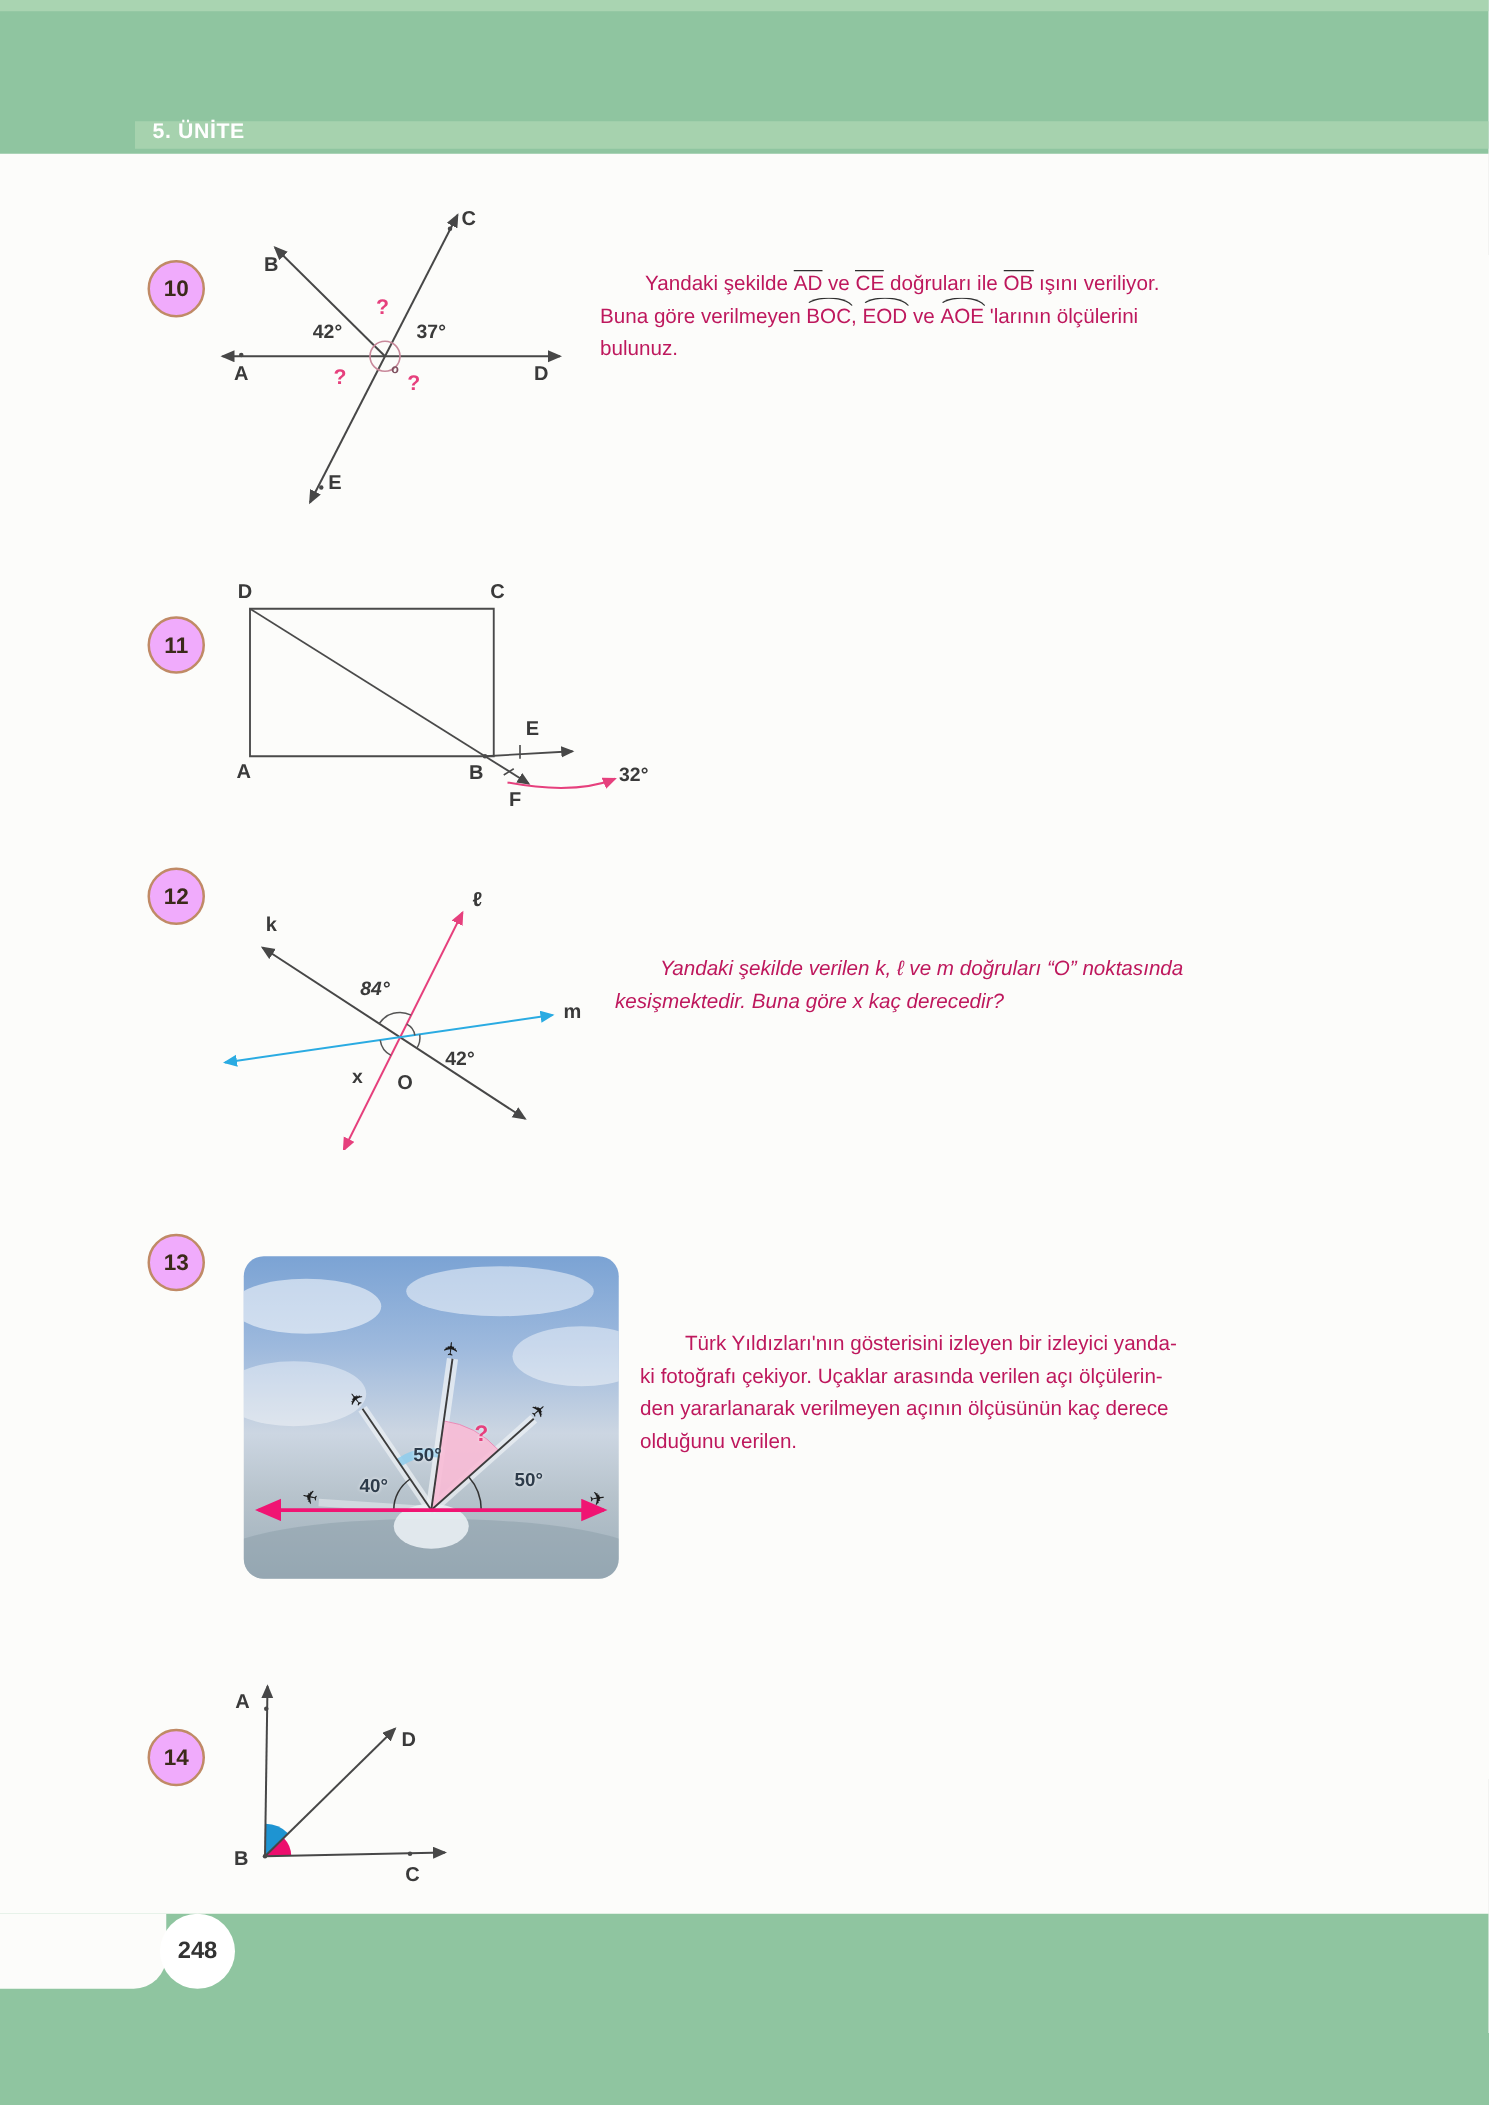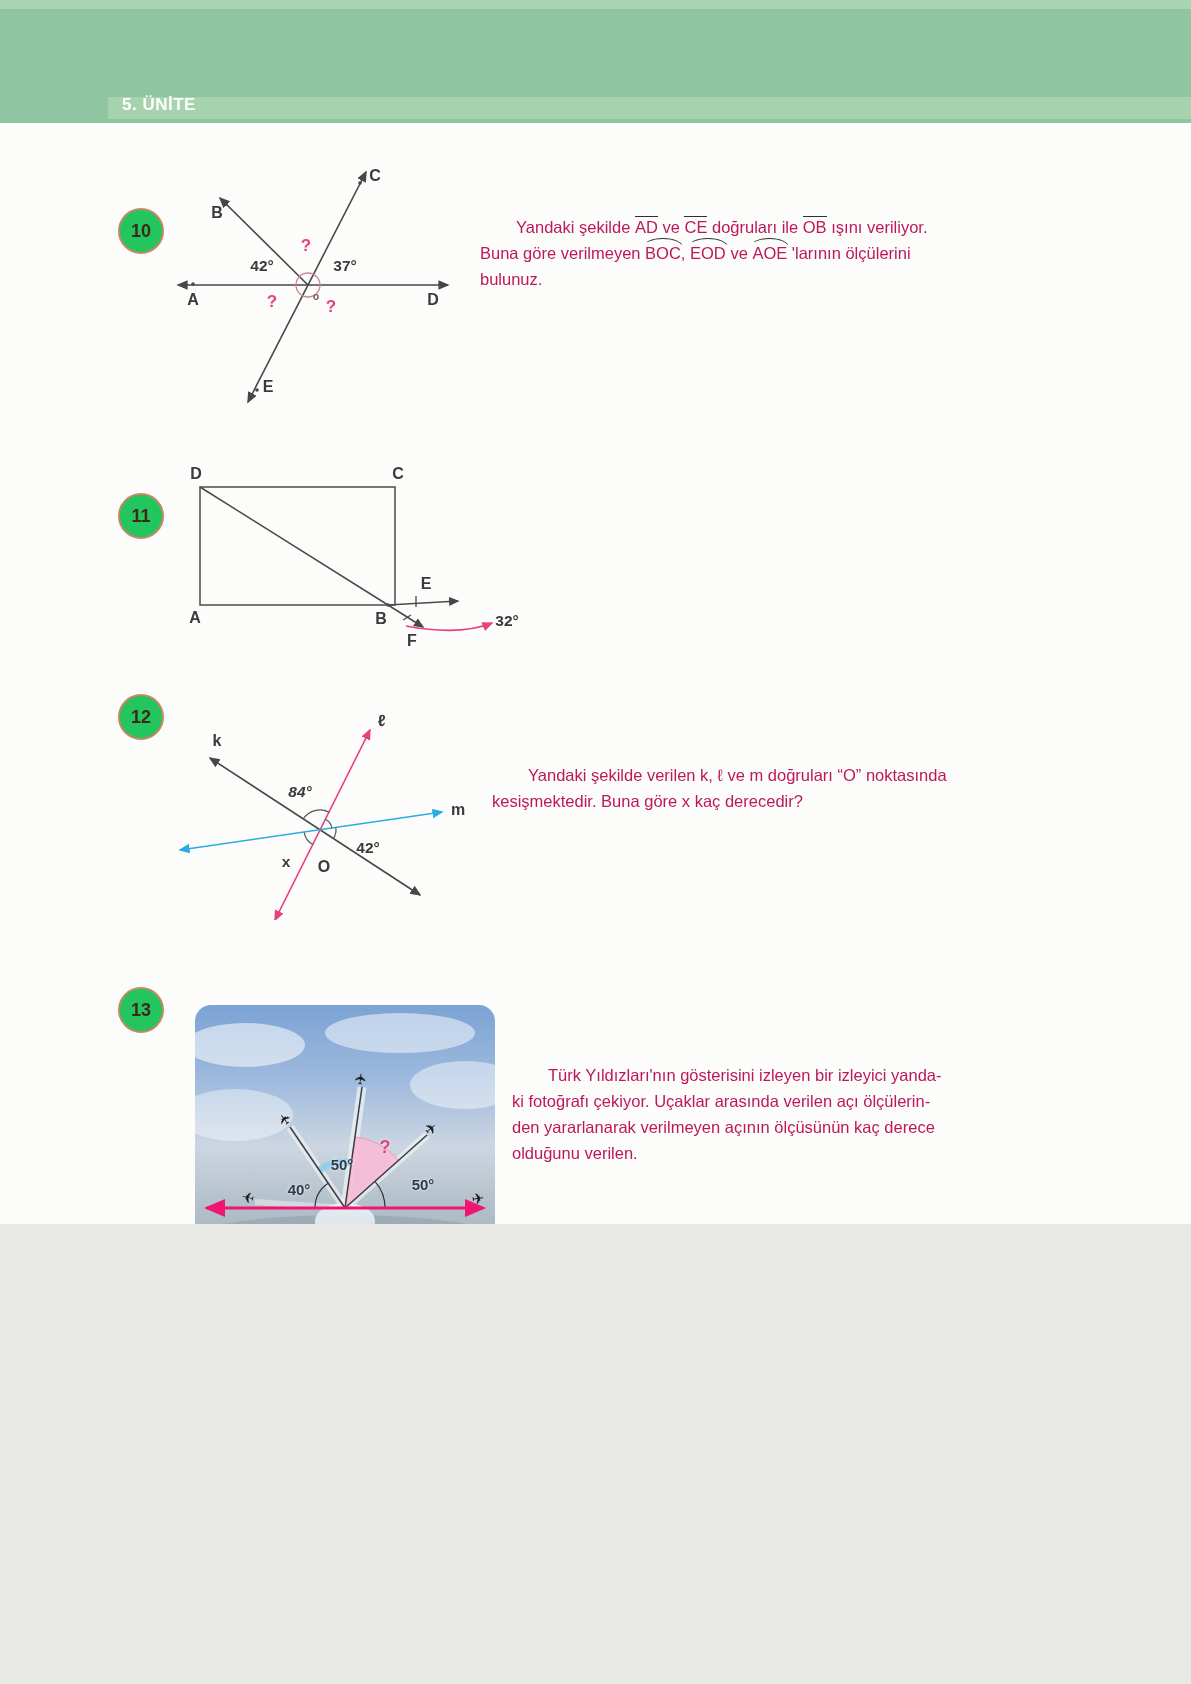--- a/index.html
+++ b/index.html
@@ -1,29 +1,29 @@
 <!DOCTYPE html>
 <html><head>
 <meta charset="utf-8">
 <style>
   html,body{margin:0;padding:0;background:#e8e8e4;}
   .page{
-    position:relative;width:1191px;height:1224px;margin:0 auto;
+    position:relative;width:1191px;height:1684px;margin:0 auto;
     background:#fcfcfa;overflow:hidden;
     font-family:"Liberation Sans","DejaVu Sans",sans-serif;color:#2f2f2f;
   }
   
   .header-band{position:absolute;left:0;top:0;width:1191px;height:123px;background:#8fc5a0;}
   .header-topline{position:absolute;left:0;top:0;width:1191px;height:9px;background:#a9d4b1;}
   .header-strip{position:absolute;left:108px;top:97px;width:1083px;height:22px;background:#a6d2ae;}
   .unit-label{position:absolute;left:122px;top:95px;font-size:17px;font-weight:700;color:#ffffff;letter-spacing:.5px;}
   
   .badge{
     position:absolute;width:46px;height:46px;border-radius:50%;
-    background:#22c55e;border:2px solid #c08a66;box-sizing:border-box;
+    background:#f0abfc;border:2px solid #c08a66;box-sizing:border-box;
     display:flex;align-items:center;justify-content:center;
     font-size:18px;font-weight:700;color:#3b2a1a;
   }
   
   .qtext{
     position:absolute;font-size:16.5px;line-height:1.58;color:#be185d;
     text-indent:36px;text-align:left;
   }
   .m-ol{position:relative;}
   .m-ol::before{content:"";position:absolute;left:0;right:0;top:-2px;border-top:1.4px solid #2f2f2f;}
@@ -155,21 +155,21 @@
     <div class="labels">
         <span class="lbl" style="left: 47px; top: 51px;">k</span>
         <span class="lbl" style="left: 212px; top: 31px;">ℓ</span>
         <span class="lbl" style="left: 288px; top: 120px;">m</span>
         <span class="lbl deg" style="left: 130px; top: 102px; font-style: italic;">84°</span>
         <span class="lbl deg" style="left: 198px; top: 158px;">42°</span>
         <span class="lbl deg" style="left: 116px; top: 172px;">x</span>
         <span class="lbl" style="left: 154px; top: 177px;">O</span>
       </div>
   </div>
-  <div class="qtext" style="left:492px;top:762px;width:600px;"><span>Yandaki şekilde verilen k, ℓ ve m doğruları “O” noktasında</span><br><span>kesişmektedir. Buna göre x kaç derecedir?</span></div>
+  <div class="qtext" style="left:492px;top:762px;width:600px;font-style:italic;"><span>Yandaki şekilde verilen k, ℓ ve m doğruları “O” noktasında</span><br><span>kesişmektedir. Buna göre x kaç derecedir?</span></div>
 
   <div class="badge" style="left:118px;top:987px;">13</div>
   <div class="fig photo" style="left:195px;top:1005px;width:300px;height:258px;">
     <svg width="300" height="258" viewBox="0 0 300 258">
       <defs>
         <marker id="arM4" markerWidth="8" markerHeight="8" refX="6" refY="3" orient="auto-start-reverse">
           <path d="M0,0 L7,3 L0,6 Z" fill="#f01473"></path>
         </marker>
       </defs>
 

